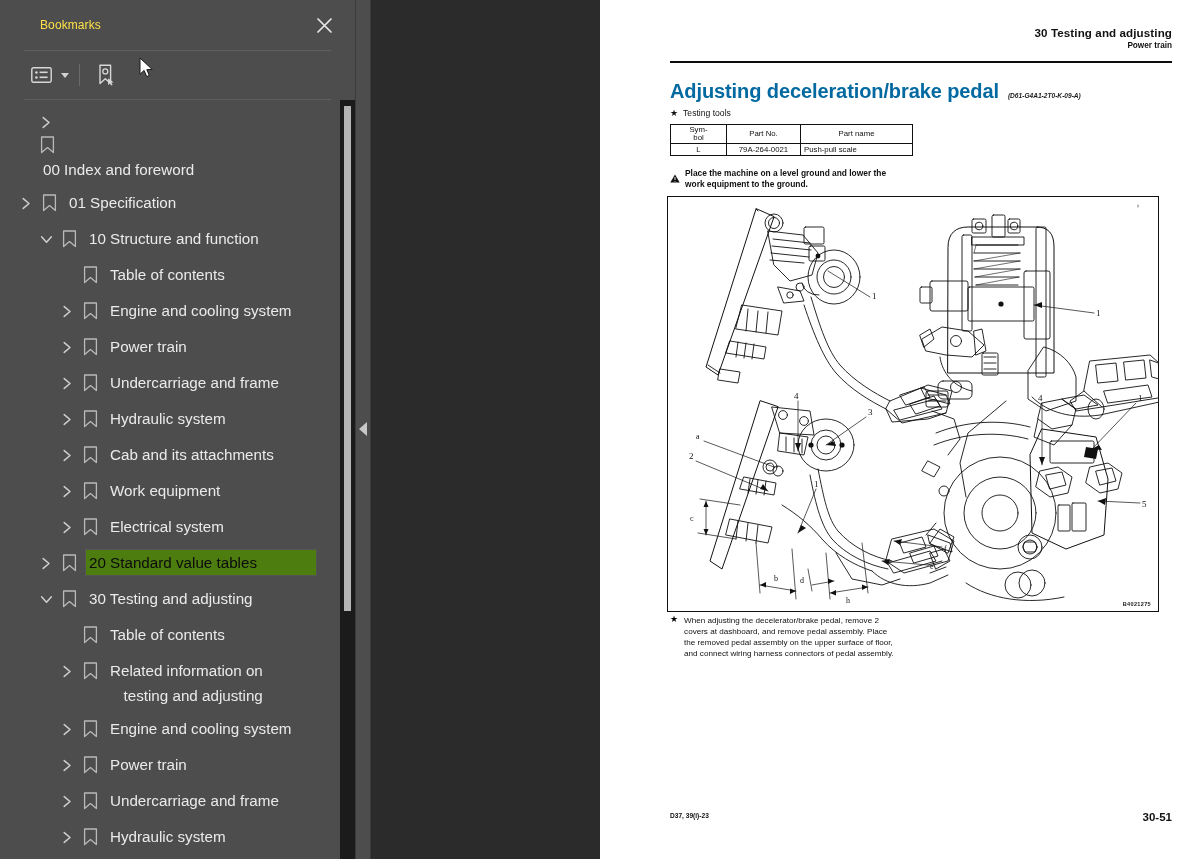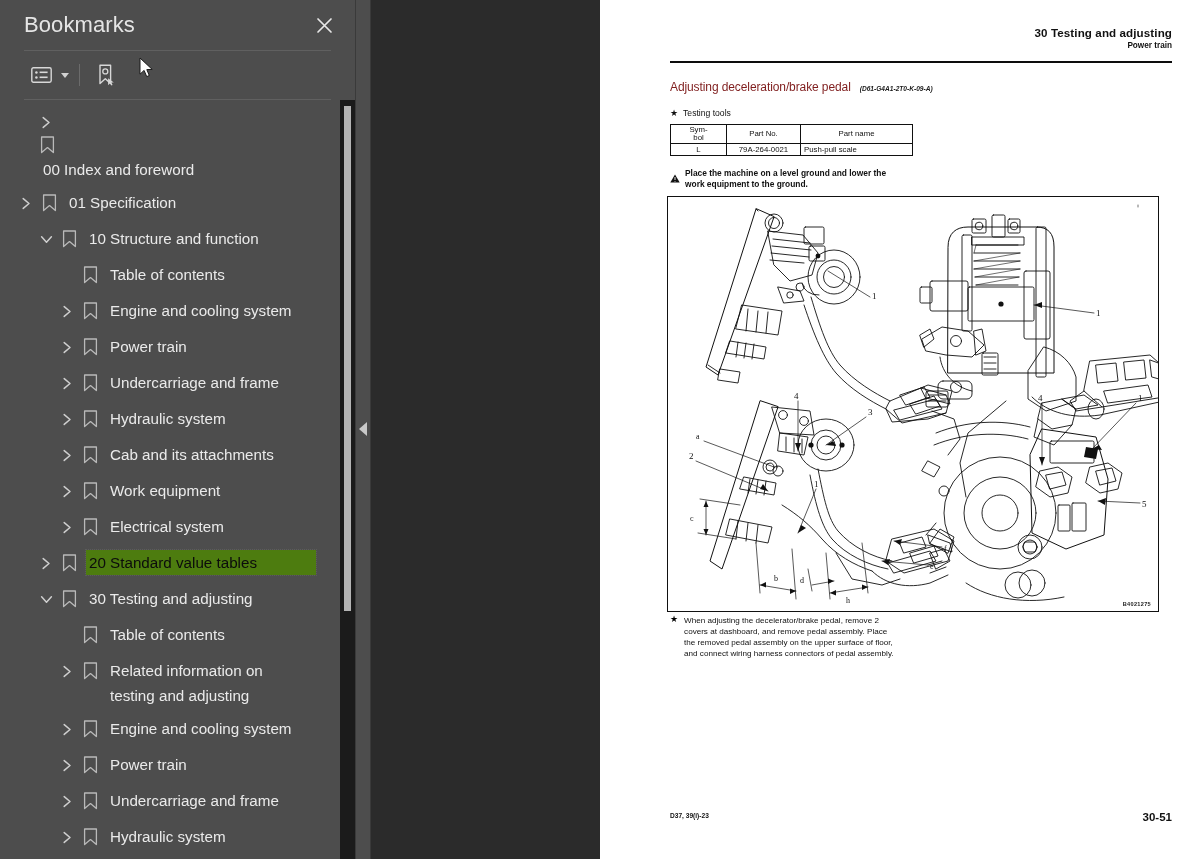--- a/index.html
+++ b/index.html
@@ -21,22 +21,23 @@
     position: relative;
     flex: 0 0 356px;
   }
   .panel-header {
     height: 50px; flex: 0 0 50px;
     display: flex; align-items: center;
     padding: 0 18px 0 24px;
     position: relative;
   }
   .panel-title {
-    font-size: 22px; color: #e5e5e5; letter-spacing: .1px;
+    font-size: 12px; color: #fde047; letter-spacing: .1px;
     flex: 1 1 auto;
+    margin-left: 16px;
   }
   .panel-close {
     width: 26px; height: 26px;
     display: flex; align-items: center; justify-content: center;
     color: #e8e8e8; cursor: pointer;
   }
   .panel-close svg { display:block; }
   .hdr-sep {
     height: 1px; background: #606060; margin: 0 24px;
   }
@@ -169,21 +170,21 @@
   .hdr-rule {
     position: absolute; left: 70px; right: 30px; top: 61px;
     height: 2px; background: #0d0d0d;
   }
 
   .doc-title-line {
     position: absolute; left: 70px; top: 80px;
     display: flex; align-items: baseline; gap: 9px;
   }
   .doc-title {
-    font-weight: normal; font-size: 12px; color: #7f1d1d; letter-spacing: -.1px;
+    font-weight: bold; font-size: 20px; color: #0369a1; letter-spacing: -.1px;
   }
   .doc-code {
     font-size: 6.6px; font-style: italic; font-weight: bold; color: #1a1a1a;
   }
 
   .tools-label {
     position: absolute; left: 70px; top: 108px;
     font-size: 8.6px; color: #111; display: flex; align-items: center; gap: 5px;
   }
   .star { font-size: 9px; line-height: 1; }
@@ -464,21 +465,21 @@
           </div>
           <div class="tree-row" style="padding-left: 56px;">
             <div class="twisty empty"></div>
             <div class="bm-icon">
               <svg width="15" height="18" viewBox="0 0 15 18">
                 <path d="M1.6 1 H13.4 V16.6 L7.5 11.6 L1.6 16.6 Z" fill="none" stroke="currentColor" stroke-width="1.3" stroke-linejoin="round"></path>
               </svg>
             </div>
             <div class="row-label">Table of contents</div>
           </div>
-          <div class="tree-row" style="padding-left: 56px;">
+          <div class="tree-row" style="padding-left: 56px; text-align: right;">
             <div class="twisty">
               <svg width="11" height="13" viewBox="0 0 11 13">
                 <path d="M2.2 1.6 L8 6.5 L2.2 11.4" fill="none" stroke="currentColor" stroke-width="1.5" stroke-linecap="round" stroke-linejoin="round"></path>
               </svg>
             </div>
             <div class="bm-icon">
               <svg width="15" height="18" viewBox="0 0 15 18">
                 <path d="M1.6 1 H13.4 V16.6 L7.5 11.6 L1.6 16.6 Z" fill="none" stroke="currentColor" stroke-width="1.3" stroke-linejoin="round"></path>
               </svg>
             </div>

